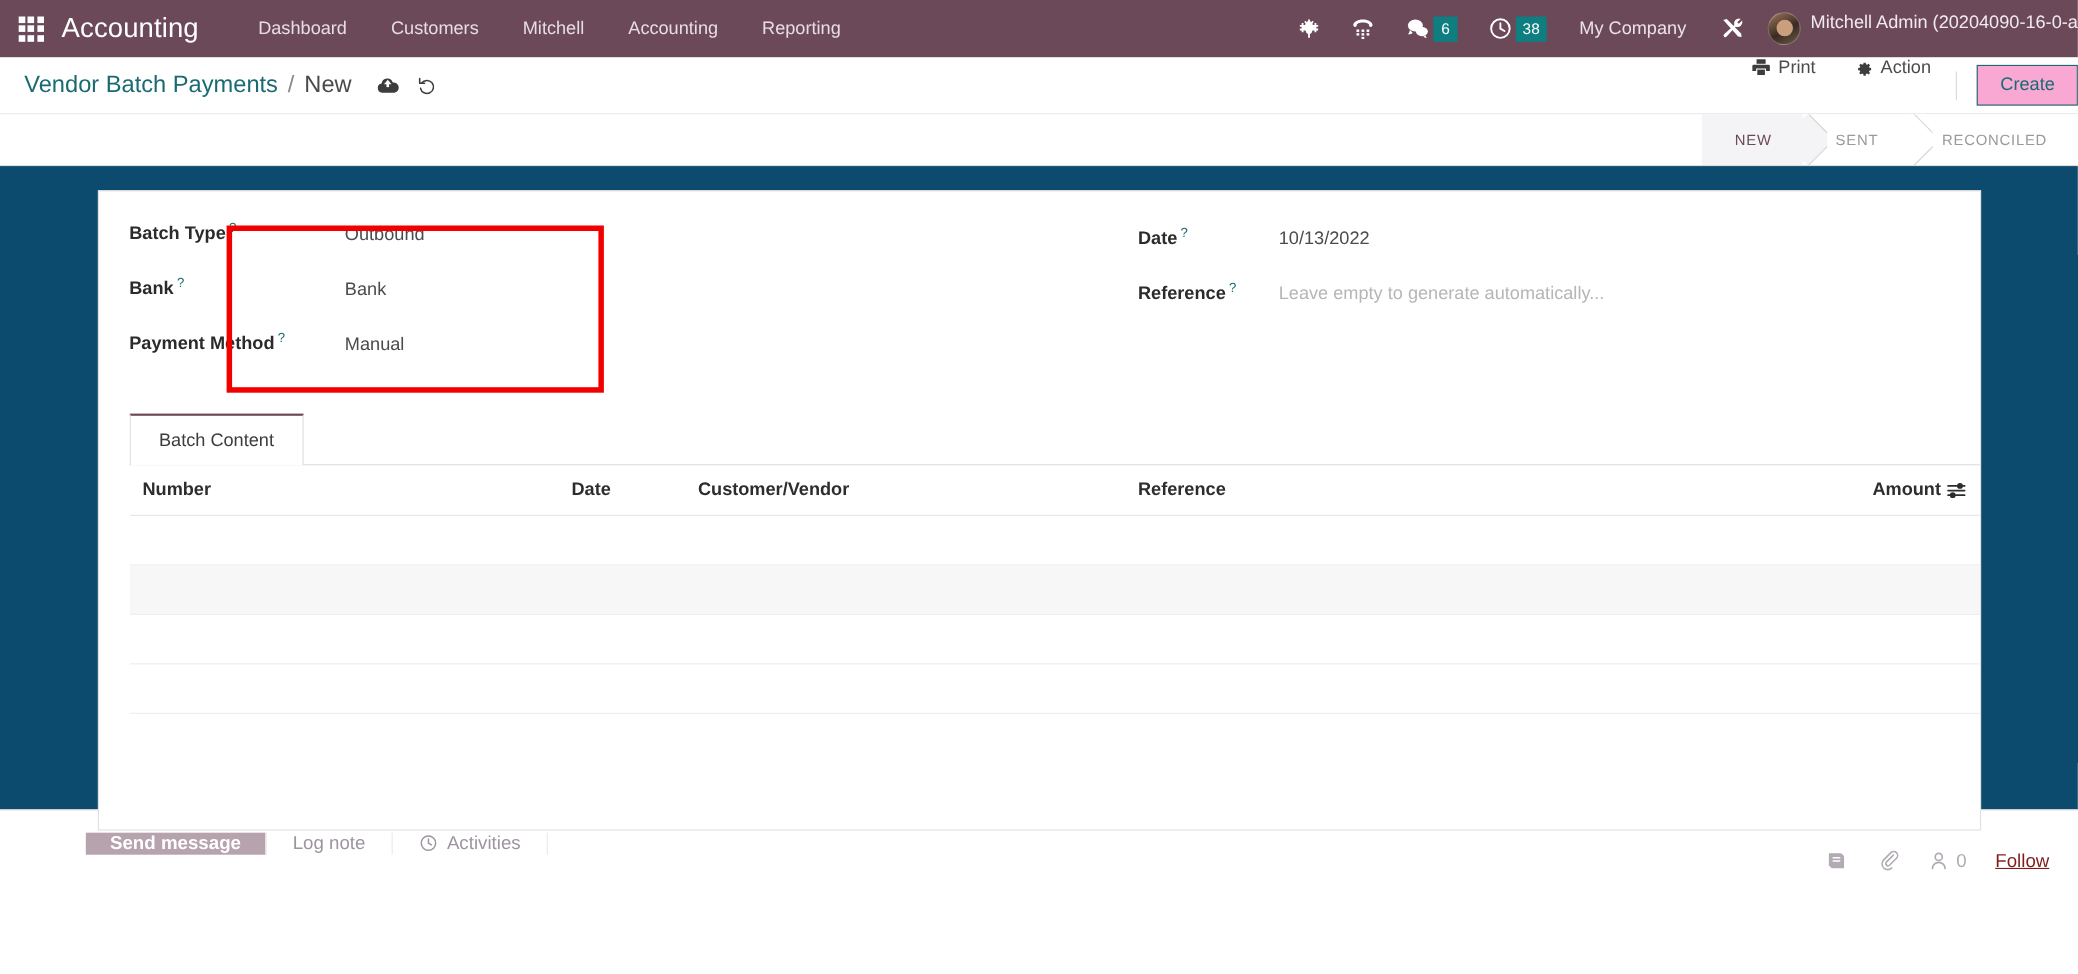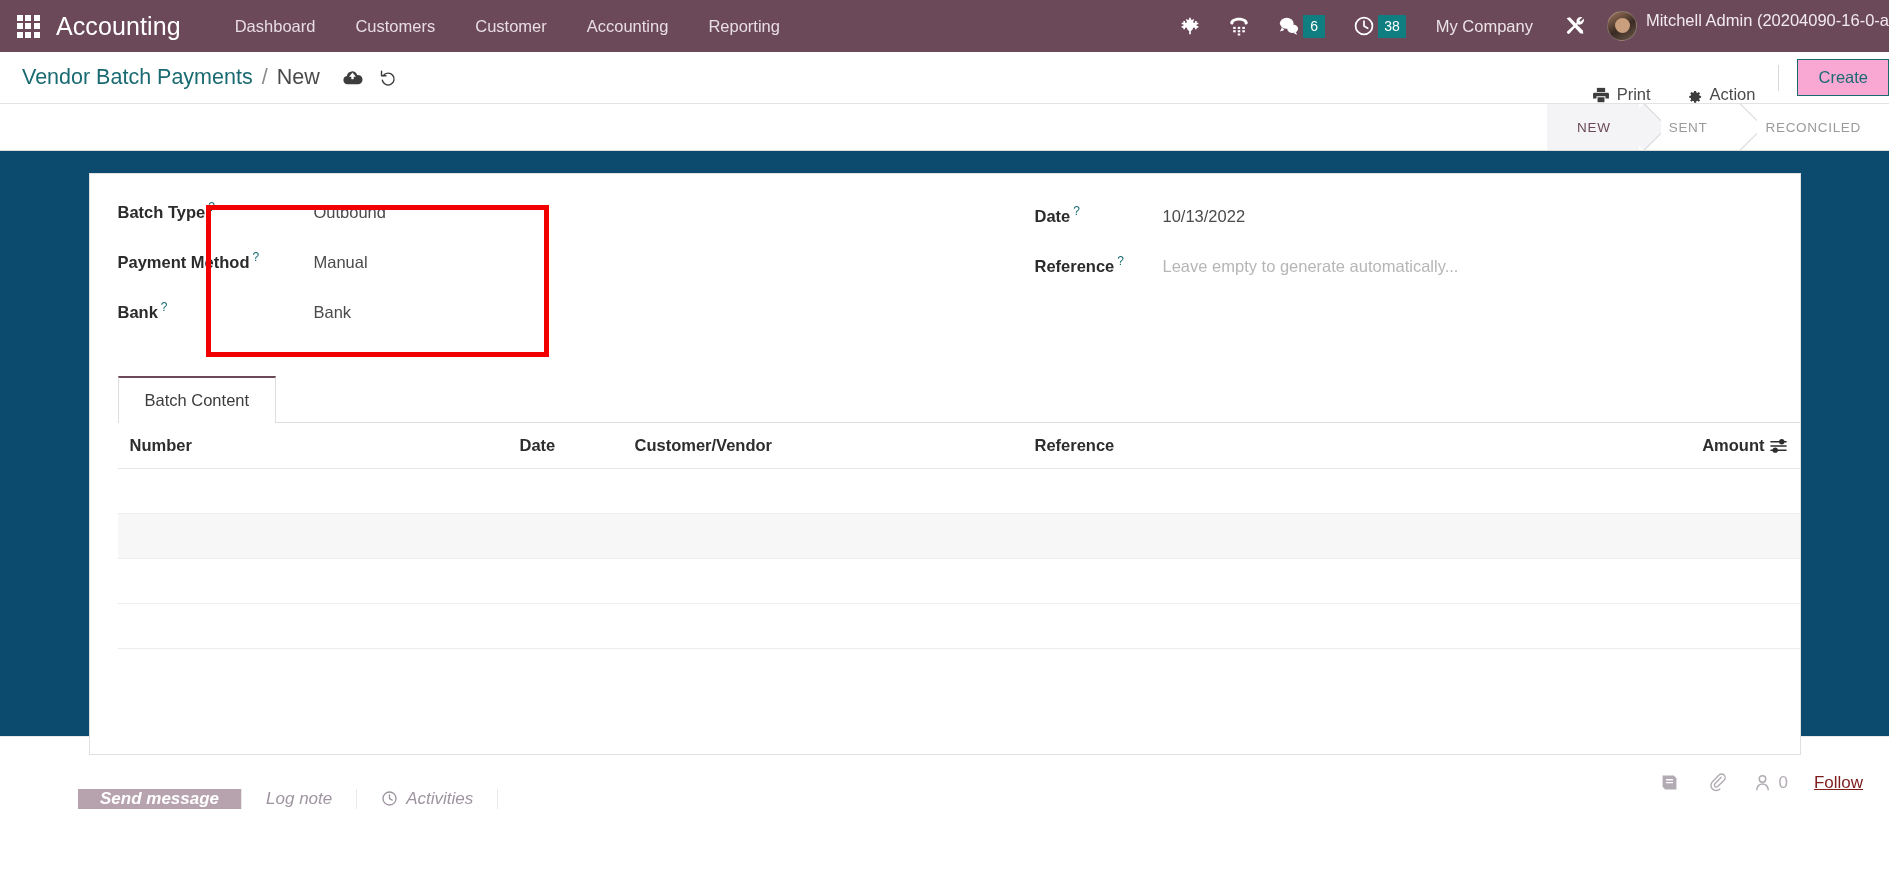--- a/index.html
+++ b/index.html
@@ -78,21 +78,21 @@
     display: flex; align-items: center;
     padding: 0 0 0 22px;
   }
   .bc-root { font-size: 21.5px; color: #1a6a72; cursor: pointer; }
   .bc-sep { font-size: 21.5px; color: #8a8a8a; padding: 0 9px; }
   .bc-current { font-size: 21.5px; color: #4a4a4a; }
   .bc-actions { display: flex; align-items: center; gap: 16px; padding-left: 22px; }
   .bc-actions svg { cursor: pointer; }
   .cp-right { margin-left: auto; display: flex; align-items: center; height: 52px; }
   .cp-btn {
-    display: flex; align-items: flex-end; gap: 7px;
+    display: flex; align-items: flex-start; gap: 7px;
     font-size: 16.5px; color: #4b4b4b;
     padding: 0 17px; height: 52px; cursor: pointer;
   }
   .cp-divider { width: 1px; height: 26px; background: #d8d8d8; margin: 0 6px; }
   .create-btn {
     border: 1px solid #1a6a72; color: #1a6a72;
     background: #f9a8d4; font-size: 16.5px;
     padding: 8px 20px; margin-left: 12px;
     cursor: pointer; white-space: nowrap;
   }
@@ -193,21 +193,21 @@
   .empty-row td { height: 45px; border-bottom: 1px solid #ededed; }
   .empty-row.shade td { background: #f7f7f8; }
 
   
   .chatter {
     background: #fff; height: 92px;
     display: flex; align-items: center;
     padding: 0 22px 0 78px;
     border-top: 1px solid #eaeaea;
   }
-  .chatter-tabs { display: flex; align-items: flex-end; height: 52px; font-style: italic; }
+  .chatter-tabs { display: flex; align-items: flex-start; height: 52px; }
   .ch-tab {
     display: flex; align-items: center; gap: 8px;
     font-size: 17px; color: #9e94a0;
     padding: 0 24px; cursor: pointer;
     border-right: 1px solid #e9e9e9;
   }
   .ch-tab:first-child { border-right: 1px solid #e9e9e9; }
   .ch-tab.active {
     background: #b7a3ad; color: #ffffff; font-weight: bold;
     padding: 0 22px;
@@ -230,21 +230,21 @@
         <i></i>
         <i></i>
         <i></i>
         <i></i>
     </span>
   </div>
   <div class="brand">Accounting</div>
 
   <div class="menu-item">Dashboard</div>
   <div class="menu-item">Customers</div>
-  <div class="menu-item">Customer</div>
+  <div class="menu-item">Mitchell</div>
   <div class="menu-item">Accounting</div>
   <div class="menu-item">Reporting</div>
 
   <div class="nav-right">
     <div class="nav-icon">
       <svg width="20" height="20" viewBox="0 0 24 24" fill="#ffffff">
         <path d="M11 2v2.1a4 4 0 00-1.6.8L8 3.5 6.8 4.7l1.4 1.4A4 4 0 008 8H6V6H4v2H2v2h2v2H2v2h2v2h2v-2h2.2a5 5 0 002.8 3.9V22h2v-4.1A5 5 0 0015.8 14H18v2h2v-2h2v-2h-2v-2h2V8h-2V6h-2v2h-2a4 4 0 00-.2-1.9l1.4-1.4L16 3.5l-1.4 1.4A4 4 0 0013 4.1V2h-2z"></path>
       </svg>
     </div>
     <div class="nav-icon">
@@ -351,30 +351,30 @@
 
         <div class="field-row">
           <span class="field-label">
             <span>Batch Type</span><span class="help-mark">?</span>
           </span>
           <span class="field-value">Outbound</span>
         </div>
 
         <div class="field-row">
           <span class="field-label">
+            <span>Bank</span><span class="help-mark">?</span>
+          </span>
+          <span class="field-value">Bank</span>
+        </div>
+
+        <div class="field-row">
+          <span class="field-label">
             <span>Payment Method</span><span class="help-mark">?</span>
           </span>
           <span class="field-value">Manual</span>
-        </div>
-
-        <div class="field-row">
-          <span class="field-label">
-            <span>Bank</span><span class="help-mark">?</span>
-          </span>
-          <span class="field-value">Bank</span>
         </div>
 
       </div>
 
       <div class="col right">
 
         <div class="field-row">
           <span class="field-label">
             <span>Date</span><span class="help-mark">?</span>
           </span>

